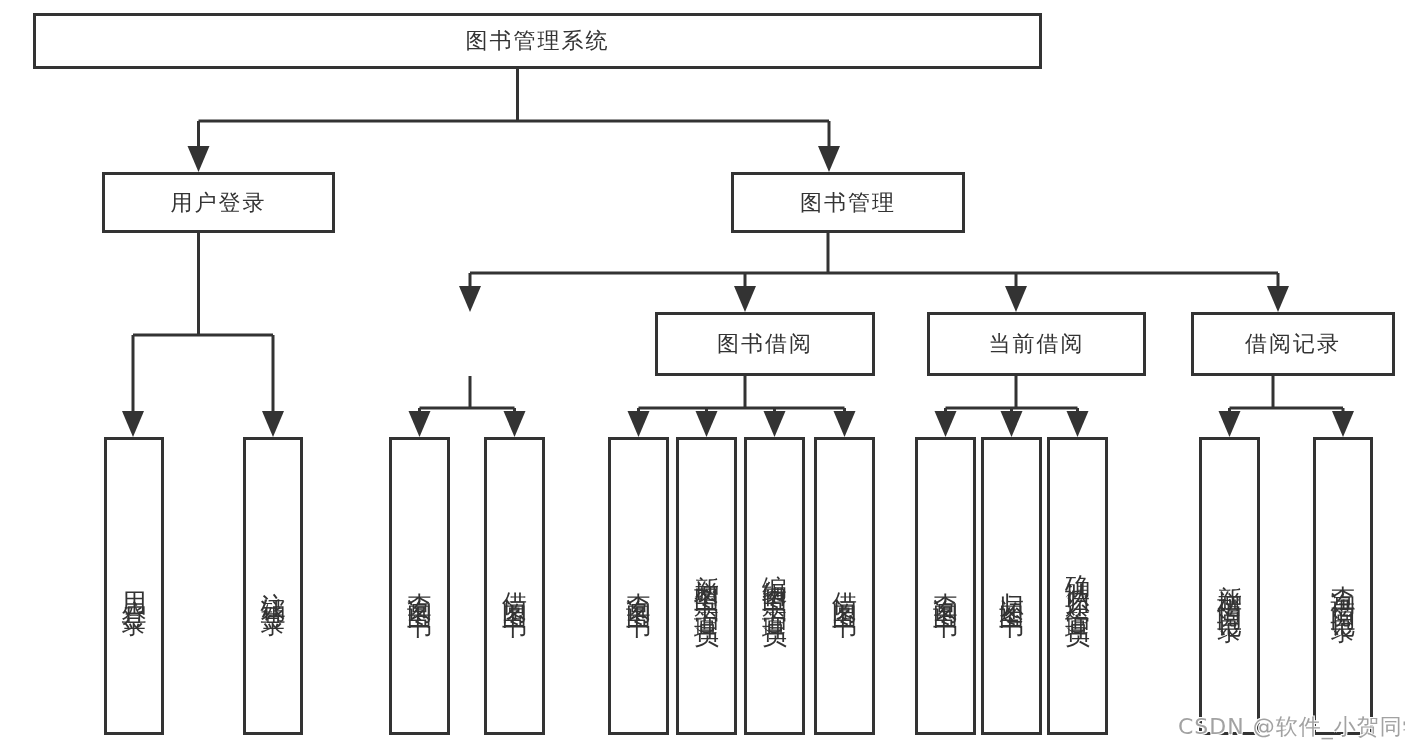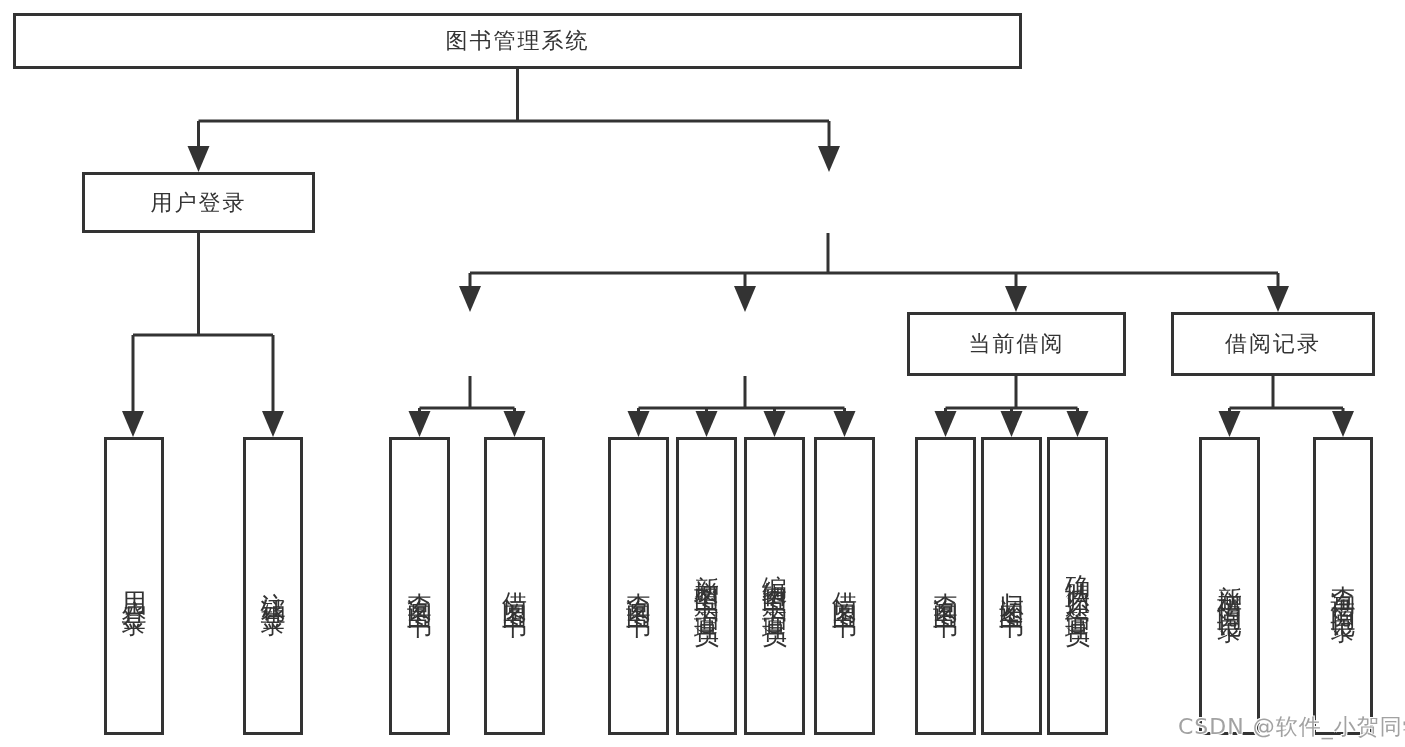--- a/index.html
+++ b/index.html
@@ -15,21 +15,21 @@
   .stage{position:absolute;left:0;top:0;width:1405px;height:747px;}
   svg.connectors{position:absolute;left:0;top:0;z-index:1;}
   svg.connectors path{stroke:var(--line);stroke-width:3;fill:none;}
   svg.connectors polygon{fill:var(--line);stroke:none;}
   .node{
     position:absolute;box-sizing:border-box;z-index:2;
     background:var(--box-fill);border:3px solid var(--box-border);
     display:flex;align-items:center;justify-content:center;
     color:var(--text);
   }
-  .hbox{font-size:22px;letter-spacing:2px;white-space:nowrap;}
+  .hbox{font-size:22px;letter-spacing:2px;white-space:nowrap;margin-left:20px;}
   .vbox{top:437px;height:298px;}
   .vbox span{
     writing-mode:vertical-rl;text-orientation:mixed;
     font-size:25px;letter-spacing:7px;line-height:1;color:var(--text);
   }
   .watermark{
     position:absolute;left:1178px;top:712px;z-index:3;
     font-size:22px;letter-spacing:1px;color:var(--watermark);
     text-shadow:1px 1px 0 #ffffff,-1px -1px 0 #ffffff,1px -1px 0 #ffffff,-1px 1px 0 #ffffff;
     white-space:nowrap;
@@ -102,21 +102,27 @@
     <polygon points="1332,411 1354,411 1343,437"></polygon>
   </svg>
 
   <div class="node hbox" style="left:13px;top:13px;width:1009px;height:56px">
     <span>图书管理系统</span>
   </div>
 
   <div class="node hbox" style="left:82px;top:172px;width:233px;height:61px">
     <span>用户登录</span>
   </div>
+  <div class="node hbox" style="left:711px;top:172px;width:234px;height:61px">
+    <span>图书管理</span>
+  </div>
 
+  <div class="node hbox" style="left:635px;top:312px;width:220px;height:64px">
+    <span>图书借阅</span>
+  </div>
   <div class="node hbox" style="left:907px;top:312px;width:219px;height:64px">
     <span>当前借阅</span>
   </div>
   <div class="node hbox" style="left:1171px;top:312px;width:204px;height:64px">
     <span>借阅记录</span>
   </div>
 
   <div class="node vbox" style="left:104px;width:60px">
     <span>用户登录</span>
   </div>

